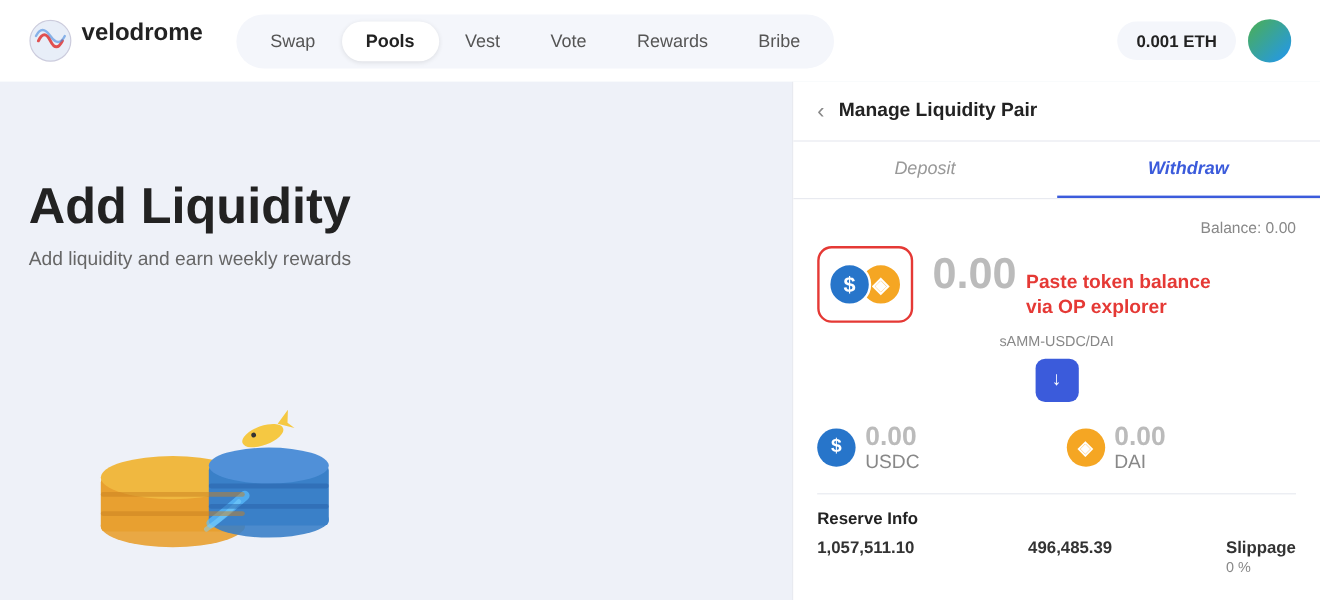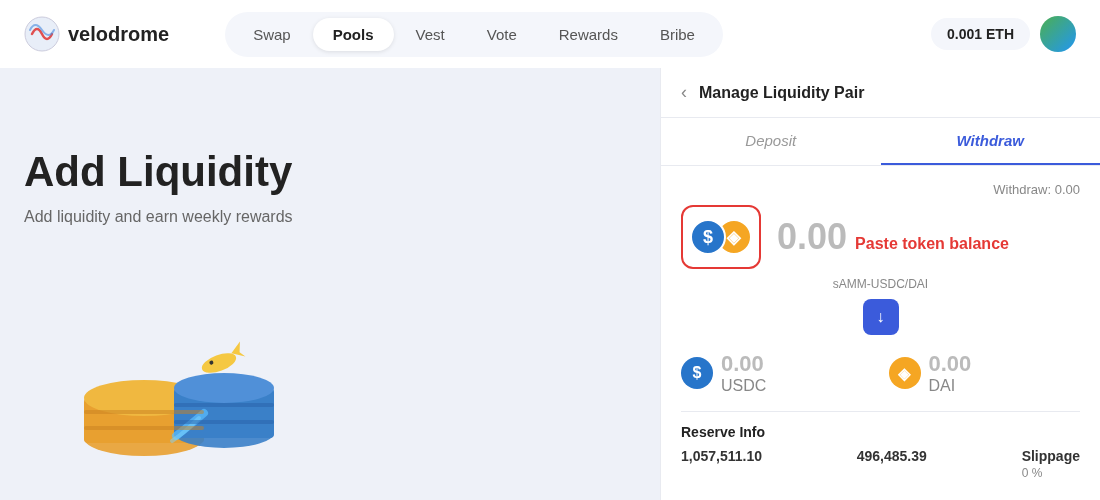--- a/index.html
+++ b/index.html
@@ -18,23 +18,23 @@
       background: #fff;
       display: flex;
       align-items: center;
       padding: 0 24px;
       height: 68px;
       flex-shrink: 0;
       gap: 16px;
     }
     .logo-area {
       display: flex;
-      align-items: center;
+      align-items: flex-start;
       gap: 8px;
-      margin-right: 40px;
+      margin-right: 12px;
     }
     .logo-icon {
       width: 36px;
       height: 36px;
     }
     .logo-text {
       font-size: 20px;
       font-weight: 700;
       color: #222;
     }
@@ -391,39 +391,40 @@
       <span class="panel-title">Manage Liquidity Pair</span>
     </div>
 
     <div class="tabs">
       <div class="tab">Deposit</div>
       <div class="tab active">Withdraw</div>
     </div>
 
     <div class="panel-body">
 
-      <div style="text-align:right; font-size:13px; color:#888; margin-bottom:8px;">Withdraw: 0.00</div>
+      <div style="text-align:right; font-size:13px; color:#888; margin-bottom:8px;">Balance: 0.00</div>
 
       <div class="token-input-row">
         <div class="token-pair-icon">
           <div class="token-circles">
             <div class="token-circle usdc">
               <span>$</span>
             </div>
             <div class="token-circle dai">
               <span>◈</span>
             </div>
           </div>
         </div>
 
         <div style="display:flex; flex-direction:column; flex:1;">
           <div style="display:flex; align-items:baseline; gap:8px;">
             <span class="amount-value">0.00</span>
             <div>
               <div class="paste-hint">Paste token balance</div>
+              <div class="paste-hint">via OP explorer</div>
             </div>
           </div>
         </div>
       </div>
 
       <div class="token-label">sAMM-USDC/DAI</div>
 
       <button class="down-arrow-btn">↓</button>
 
       <div class="individual-tokens">

